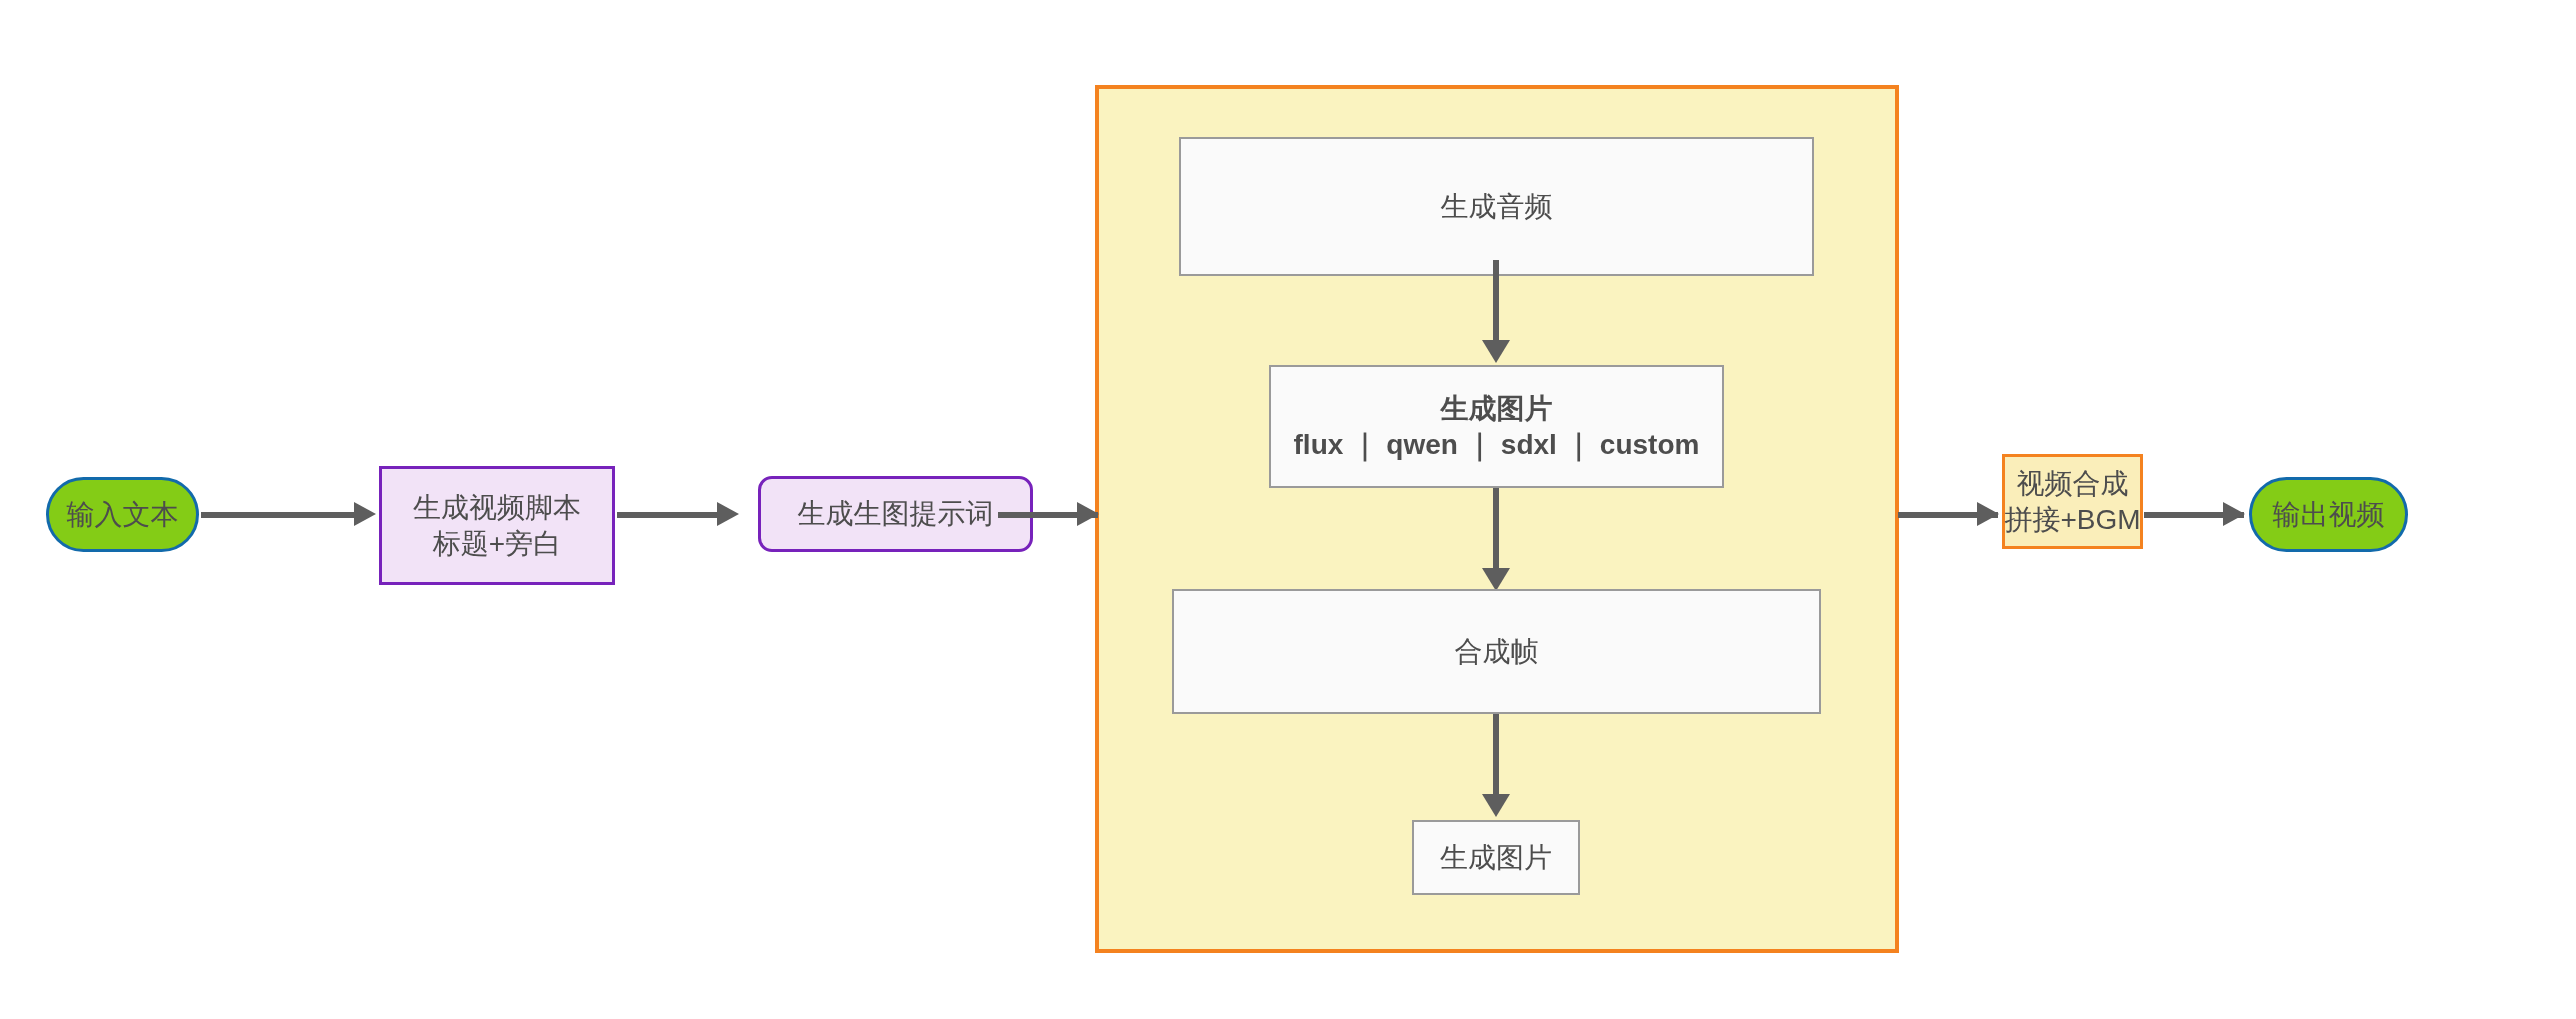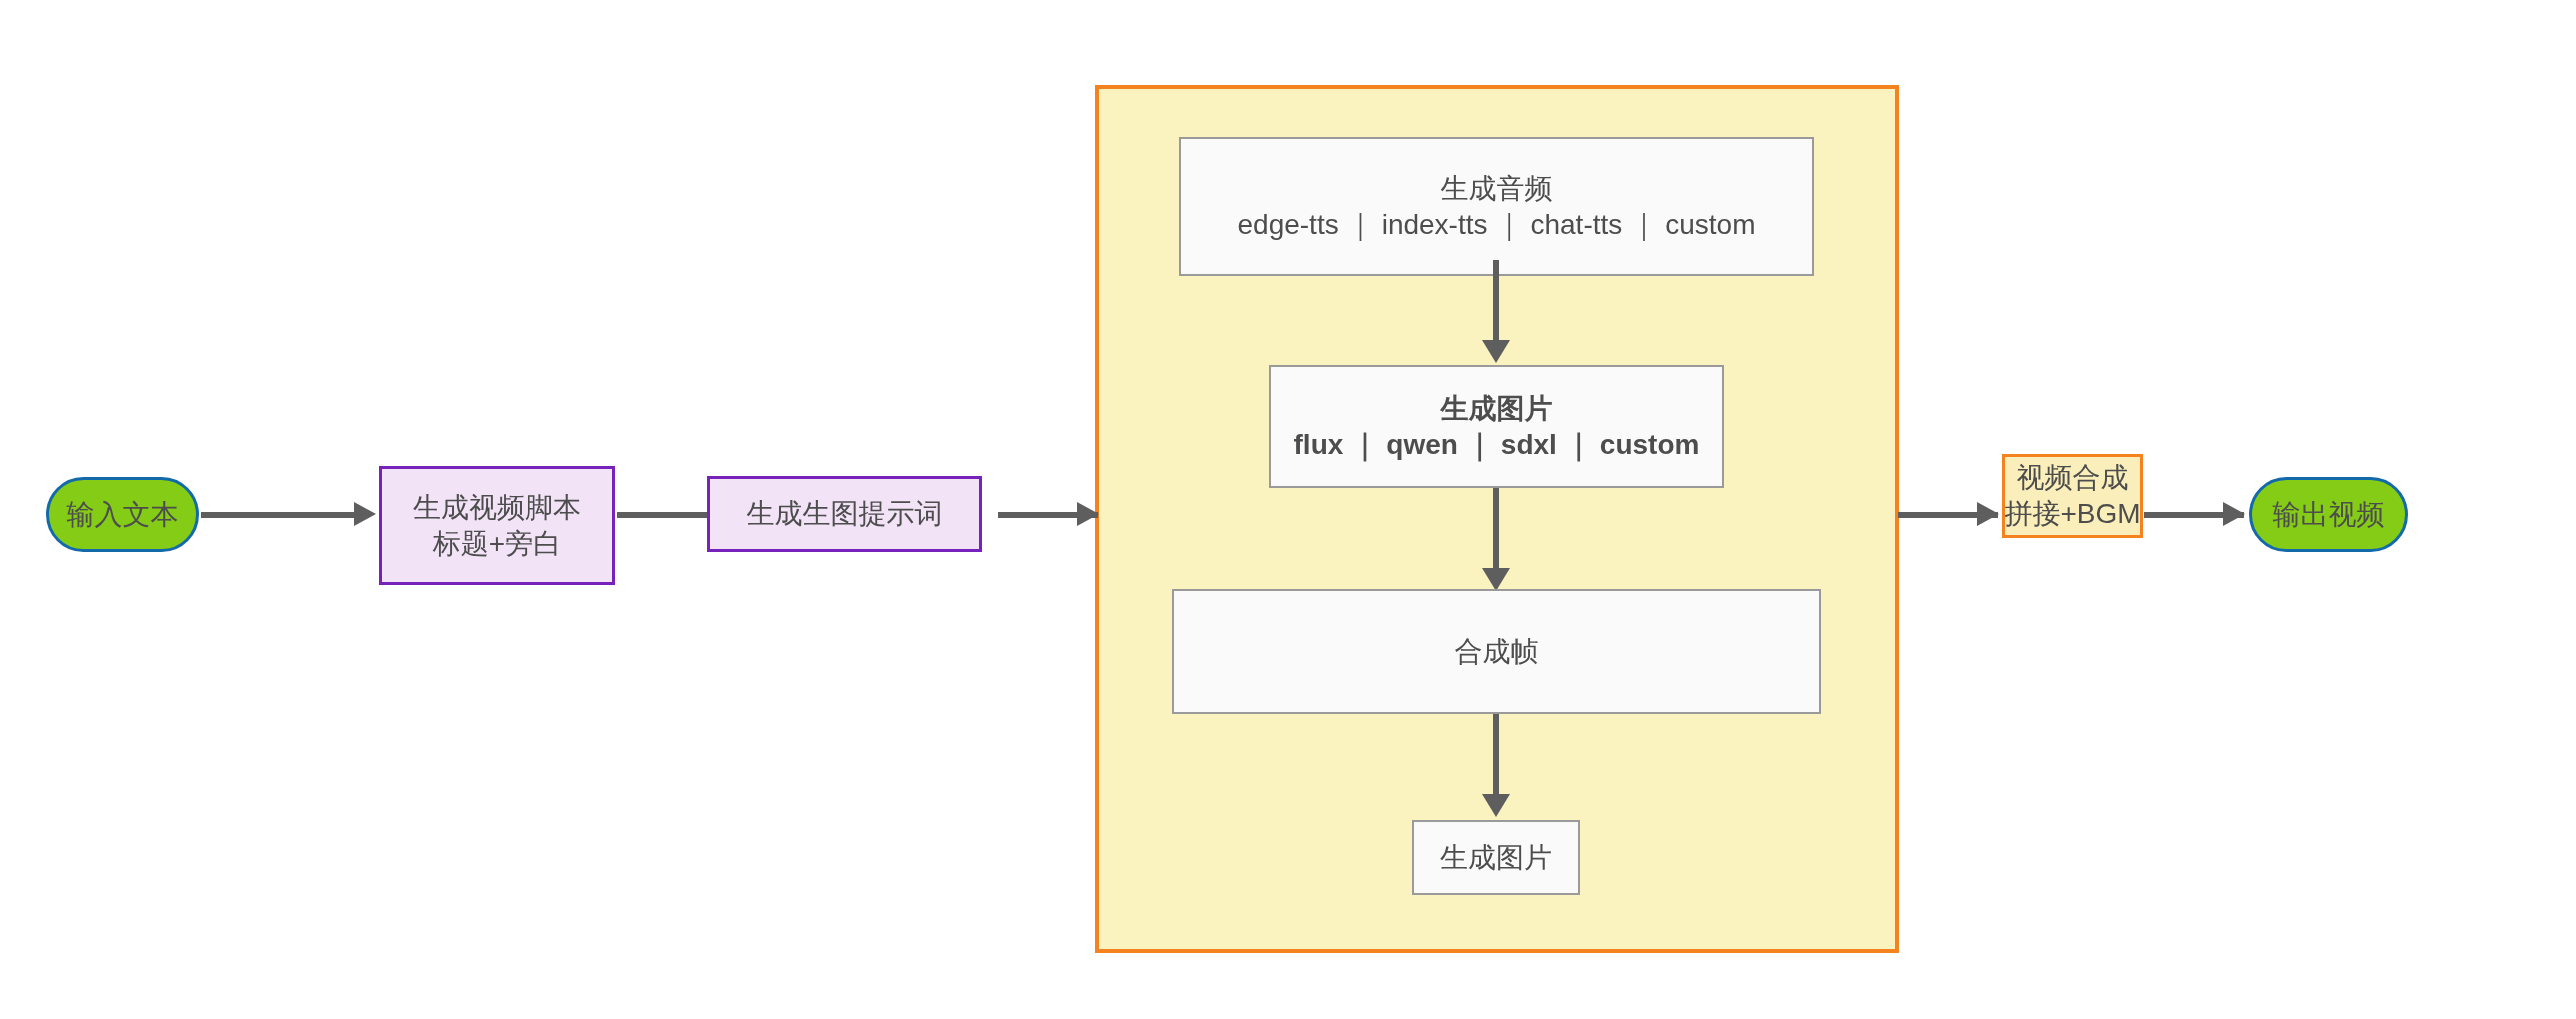--- a/index.html
+++ b/index.html
@@ -108,30 +108,29 @@
   <div class="arrow-r" style="left:354px; top:502px;"></div>
 
   <div class="node purple" style="left:379px; top:466px; width:236px; height:119px;">
     <span class="ln">生成视频脚本</span>
     <span class="ln">标题+旁白</span>
   </div>
 
   <div class="edge-h" style="left:617px; top:512px; width:102px;"></div>
   <div class="arrow-r" style="left:717px; top:502px;"></div>
 
-  <div class="node purple" style="left:707px; top:476px; width:275px; height:76px;">
+  <div class="node purple" style="left:758px; top:476px; width:275px; height:76px;border-radius:14px;">
     <span class="ln">生成生图提示词</span>
   </div>
 
   <div class="edge-h" style="left:998px; top:512px; width:100px;"></div>
   <div class="arrow-r" style="left:1077px; top:502px;"></div>
 
   <div class="node plain" style="left:1179px; top:137px; width:635px; height:139px;">
     <span class="ln">生成音频</span>
-    <span class="ln">edge-tts ｜ index-tts ｜ chat-tts ｜ custom</span>
   </div>
 
   <div class="edge-v" style="left:1493px; top:260px; height:84px;"></div>
   <div class="arrow-d" style="left:1482px; top:340px;"></div>
 
   <div class="node plain" style="left:1269px; top:365px; width:455px; height:123px;font-weight:bold;">
     <span class="ln">生成图片</span>
     <span class="ln">flux ｜ qwen ｜ sdxl ｜ custom</span>
   </div>
 
@@ -145,21 +144,21 @@
   <div class="edge-v" style="left:1493px; top:714px; height:84px;"></div>
   <div class="arrow-d" style="left:1482px; top:794px;"></div>
 
   <div class="node plain" style="left:1412px; top:820px; width:168px; height:75px;">
     <span class="ln">生成图片</span>
   </div>
 
   <div class="edge-h" style="left:1898px; top:512px; width:100px;"></div>
   <div class="arrow-r" style="left:1977px; top:502px;"></div>
 
-  <div class="node orange" style="left:2002px; top:454px; width:141px; height:84px;">
+  <div class="node orange" style="left:2002px; top:454px; width:141px; height:95px;">
     <span class="ln">视频合成</span>
     <span class="ln">拼接+BGM</span>
   </div>
 
   <div class="edge-h" style="left:2144px; top:512px; width:100px;"></div>
   <div class="arrow-r" style="left:2223px; top:502px;"></div>
 
   <div class="node stadium" style="left:2249px; top:477px; width:159px; height:75px;align-items:center;">
     <span class="ln">输出视频</span>
   </div>

